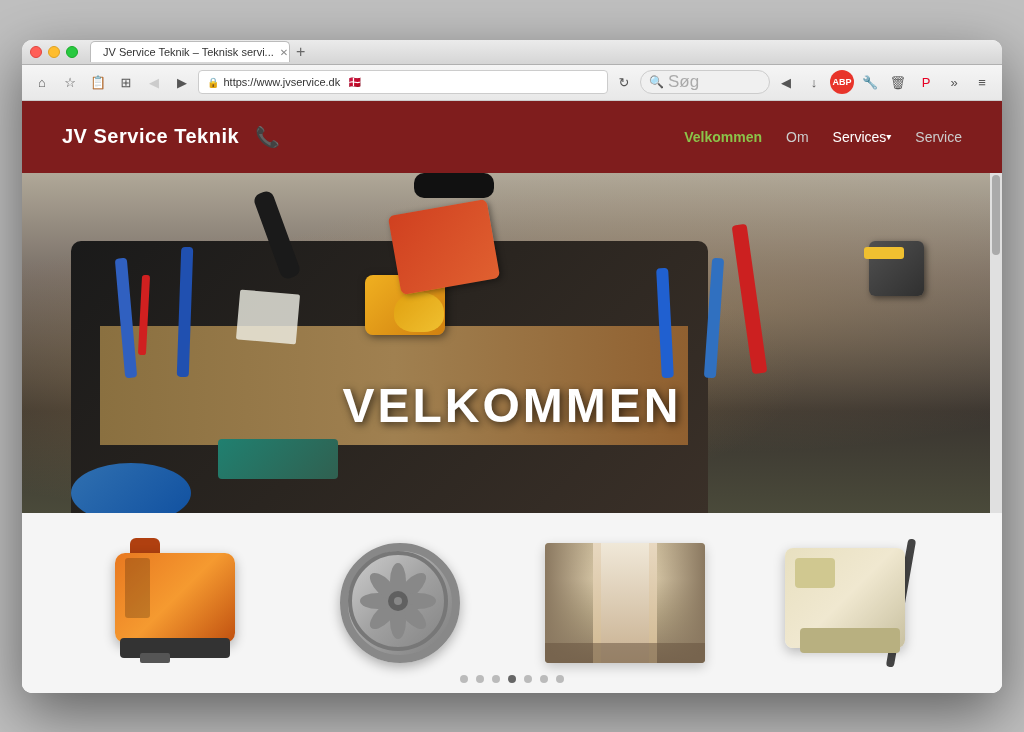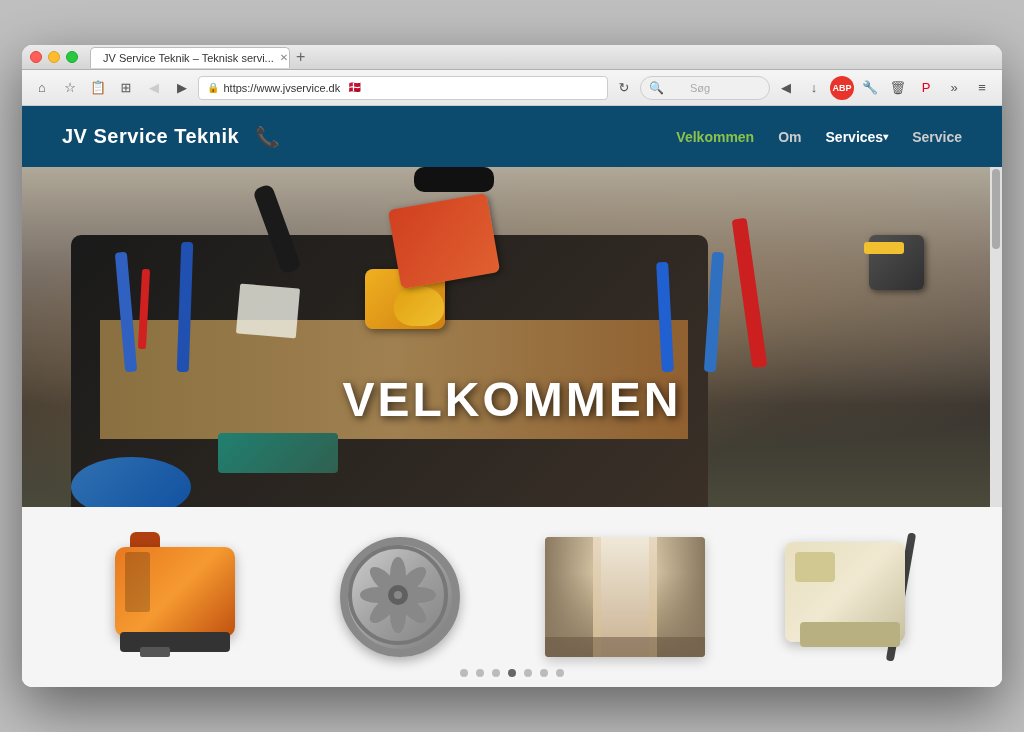--- a/index.html
+++ b/index.html
@@ -136,22 +136,22 @@
       color: #999;
     }
 
     
     .site-content {
       background: #fff;
     }
 
     
     .site-header {
-      background: #0c4a6e;
-      height: 61px;
+      background: #7f1d1d;
+      height: 72px;
       display: flex;
       align-items: center;
       padding: 3px 40px;
     }
     .site-logo {
       display: flex;
       align-items: center;
       gap: 16px;
       flex: 1;
     }
@@ -171,21 +171,21 @@
     }
     .phone-icon { font-size: 20px; }
     .site-nav {
       display: flex;
       align-items: center;
       gap: 24px;
     }
     .nav-item {
       color: #ccc;
       font-size: 14px;
-      font-weight: 700;
+      font-weight: 400;
       cursor: pointer;
       text-decoration: none;
     }
     .nav-item.active {
       color: #8bc34a;
       font-weight: 700;
     }
     .nav-item.services-item {
       color: #fff;
       display: flex;
@@ -352,21 +352,21 @@
     <button class="toolbar-btn disabled">◀</button>
     <button class="toolbar-btn">▶</button>
     <div class="address-bar">
       <span class="lock-icon">🔒</span>
       <span class="address-text">https://www.jvservice.dk</span>
       <span style="margin-left:4px;font-size:11px;">🇩🇰</span>
     </div>
     <button class="toolbar-btn">↻</button>
     <div class="search-box">
       <span style="color:#999;font-size:12px;">🔍</span>
-      <span style="font-size:11px;color:#aaa;margin-left:22px;">Søg</span>
+      <span style="font-size:17px;color:#aaa;">Søg</span>
     </div>
     <button class="toolbar-btn">◀</button>
     <button class="toolbar-btn">↓</button>
     <button class="toolbar-btn" style="background:#e8342a;border-radius:50%;color:#fff;font-size:9px;font-weight:bold;">ABP</button>
     <button class="toolbar-btn">🔧</button>
     <button class="toolbar-btn">🗑</button>
     <button class="toolbar-btn" style="color:#e60023;">P</button>
     <button class="toolbar-btn">»</button>
     <button class="toolbar-btn">≡</button>
   </div>

